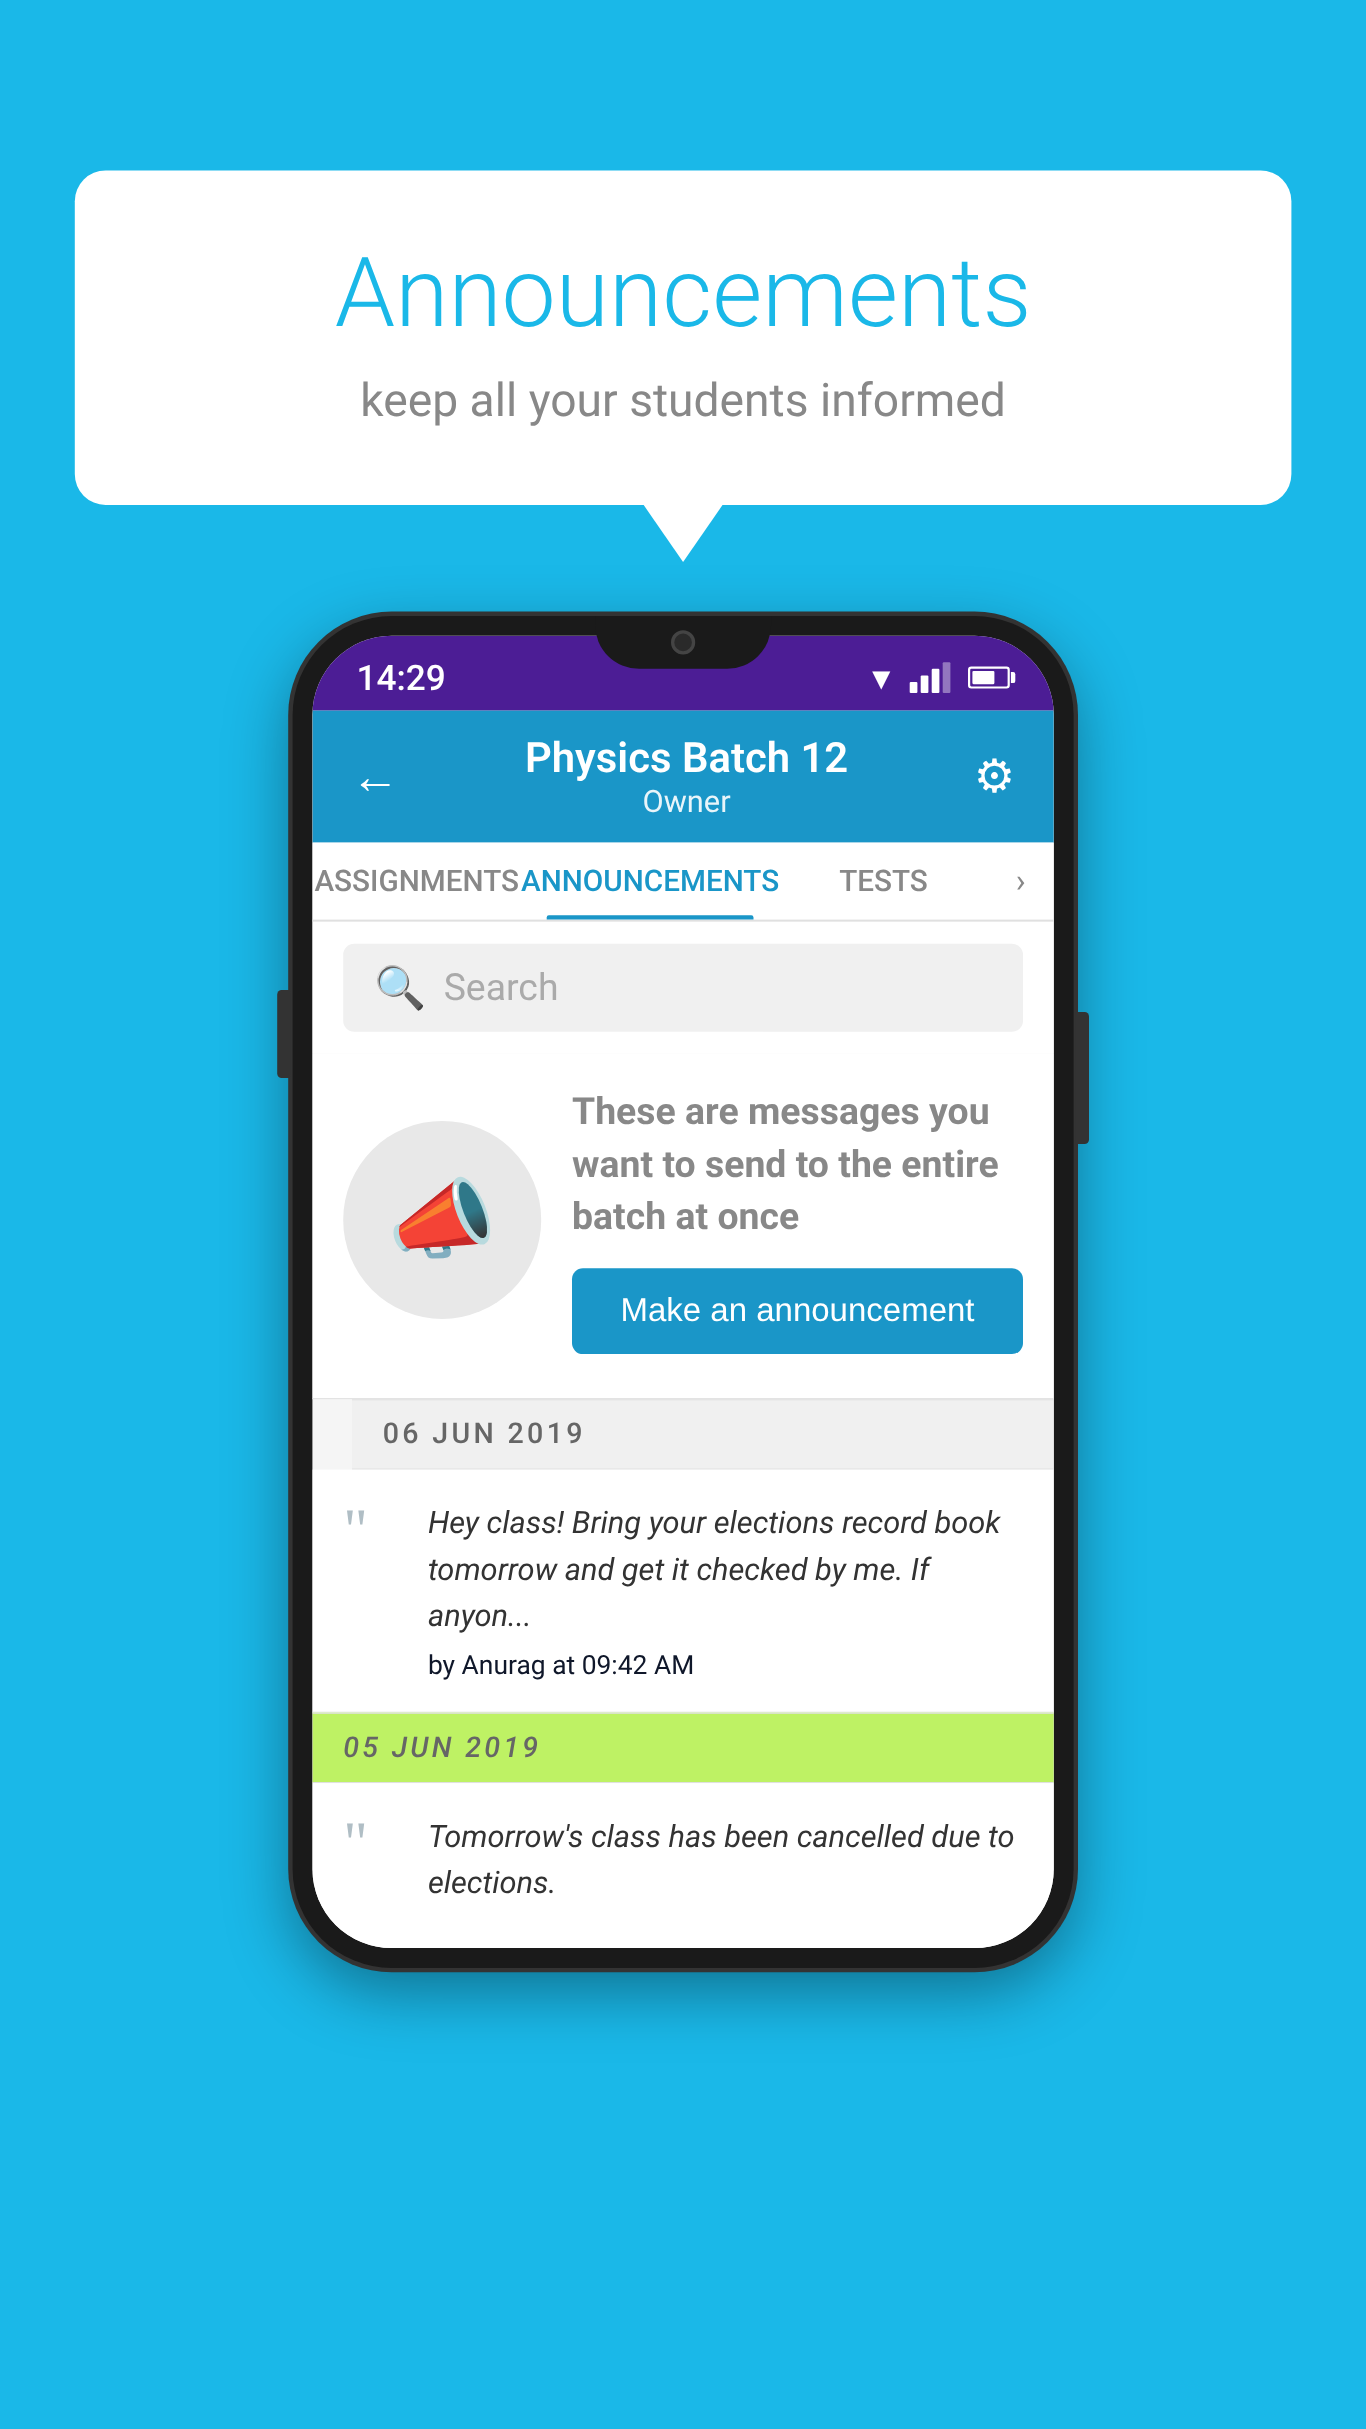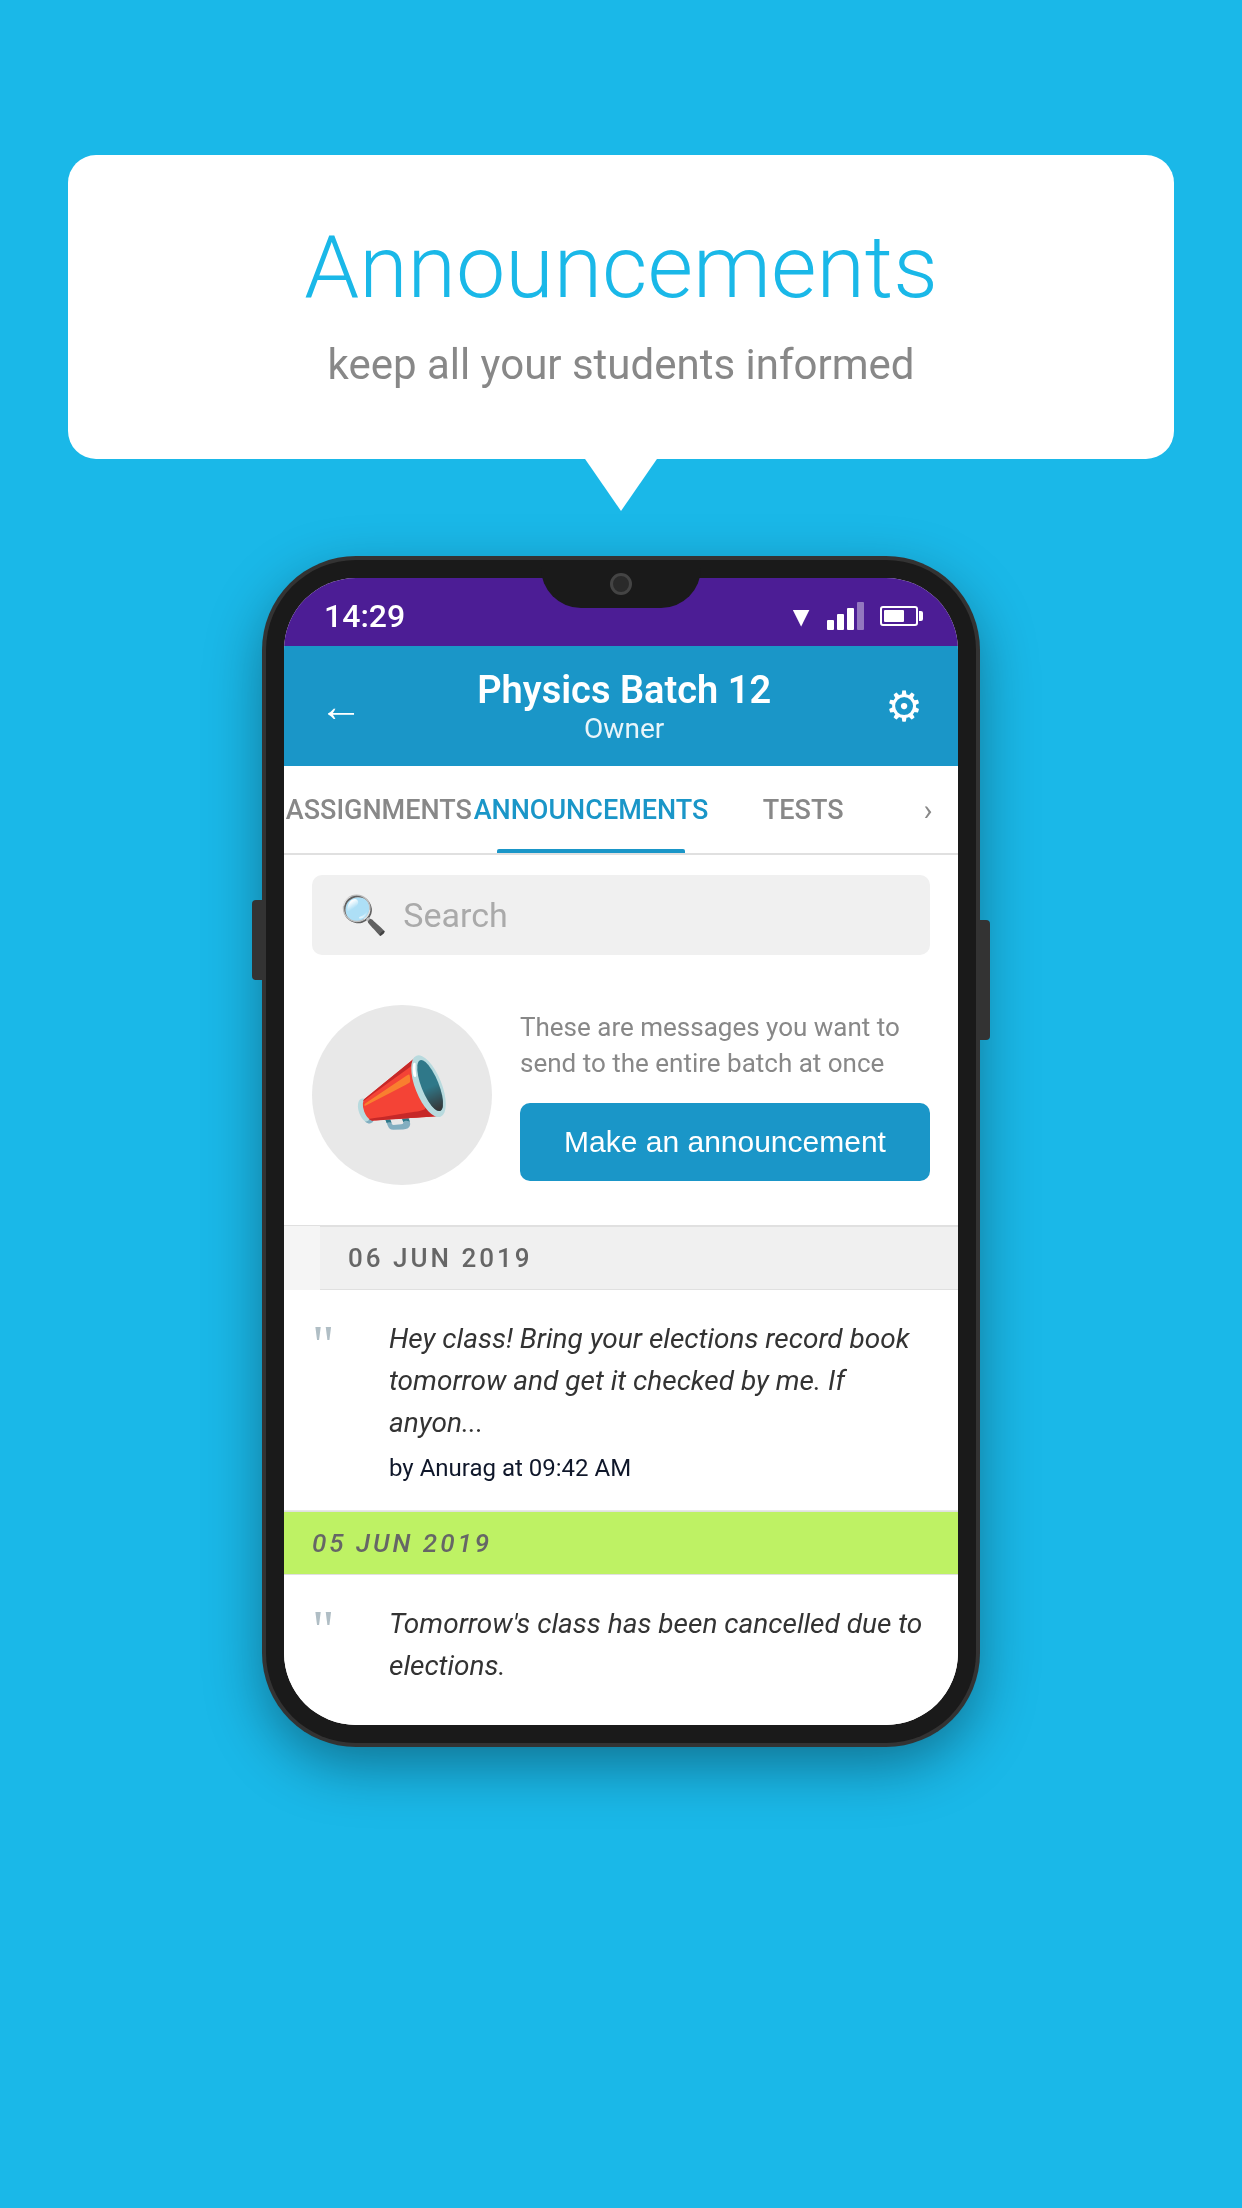--- a/index.html
+++ b/index.html
@@ -237,21 +237,21 @@
       color: white;
       font-size: 42px;
       cursor: pointer;
     }
 
     
     .tabs-bar {
       background: white;
       display: flex;
       align-items: center;
-      height: 89px;
+      height: 72px;
       border-bottom: 2px solid #e0e0e0;
     }
 
     .tab-item {
       flex: 1;
       text-align: center;
       height: 100%;
       display: flex;
       align-items: center;
       justify-content: center;
@@ -338,22 +338,23 @@
 
     .promo-right {
       flex: 1;
       display: flex;
       flex-direction: column;
       gap: 22px;
     }
 
     .promo-text {
       color: #888;
-      font-size: 26px;
+      font-size: 34px;
       line-height: 1.4;
+      font-weight: bold;
     }
 
     .make-announcement-btn {
       background: #1a96c8;
       color: white;
       border: none;
       border-radius: 10px;
       padding: 22px 24px;
       font-size: 30px;
       font-weight: 500;

